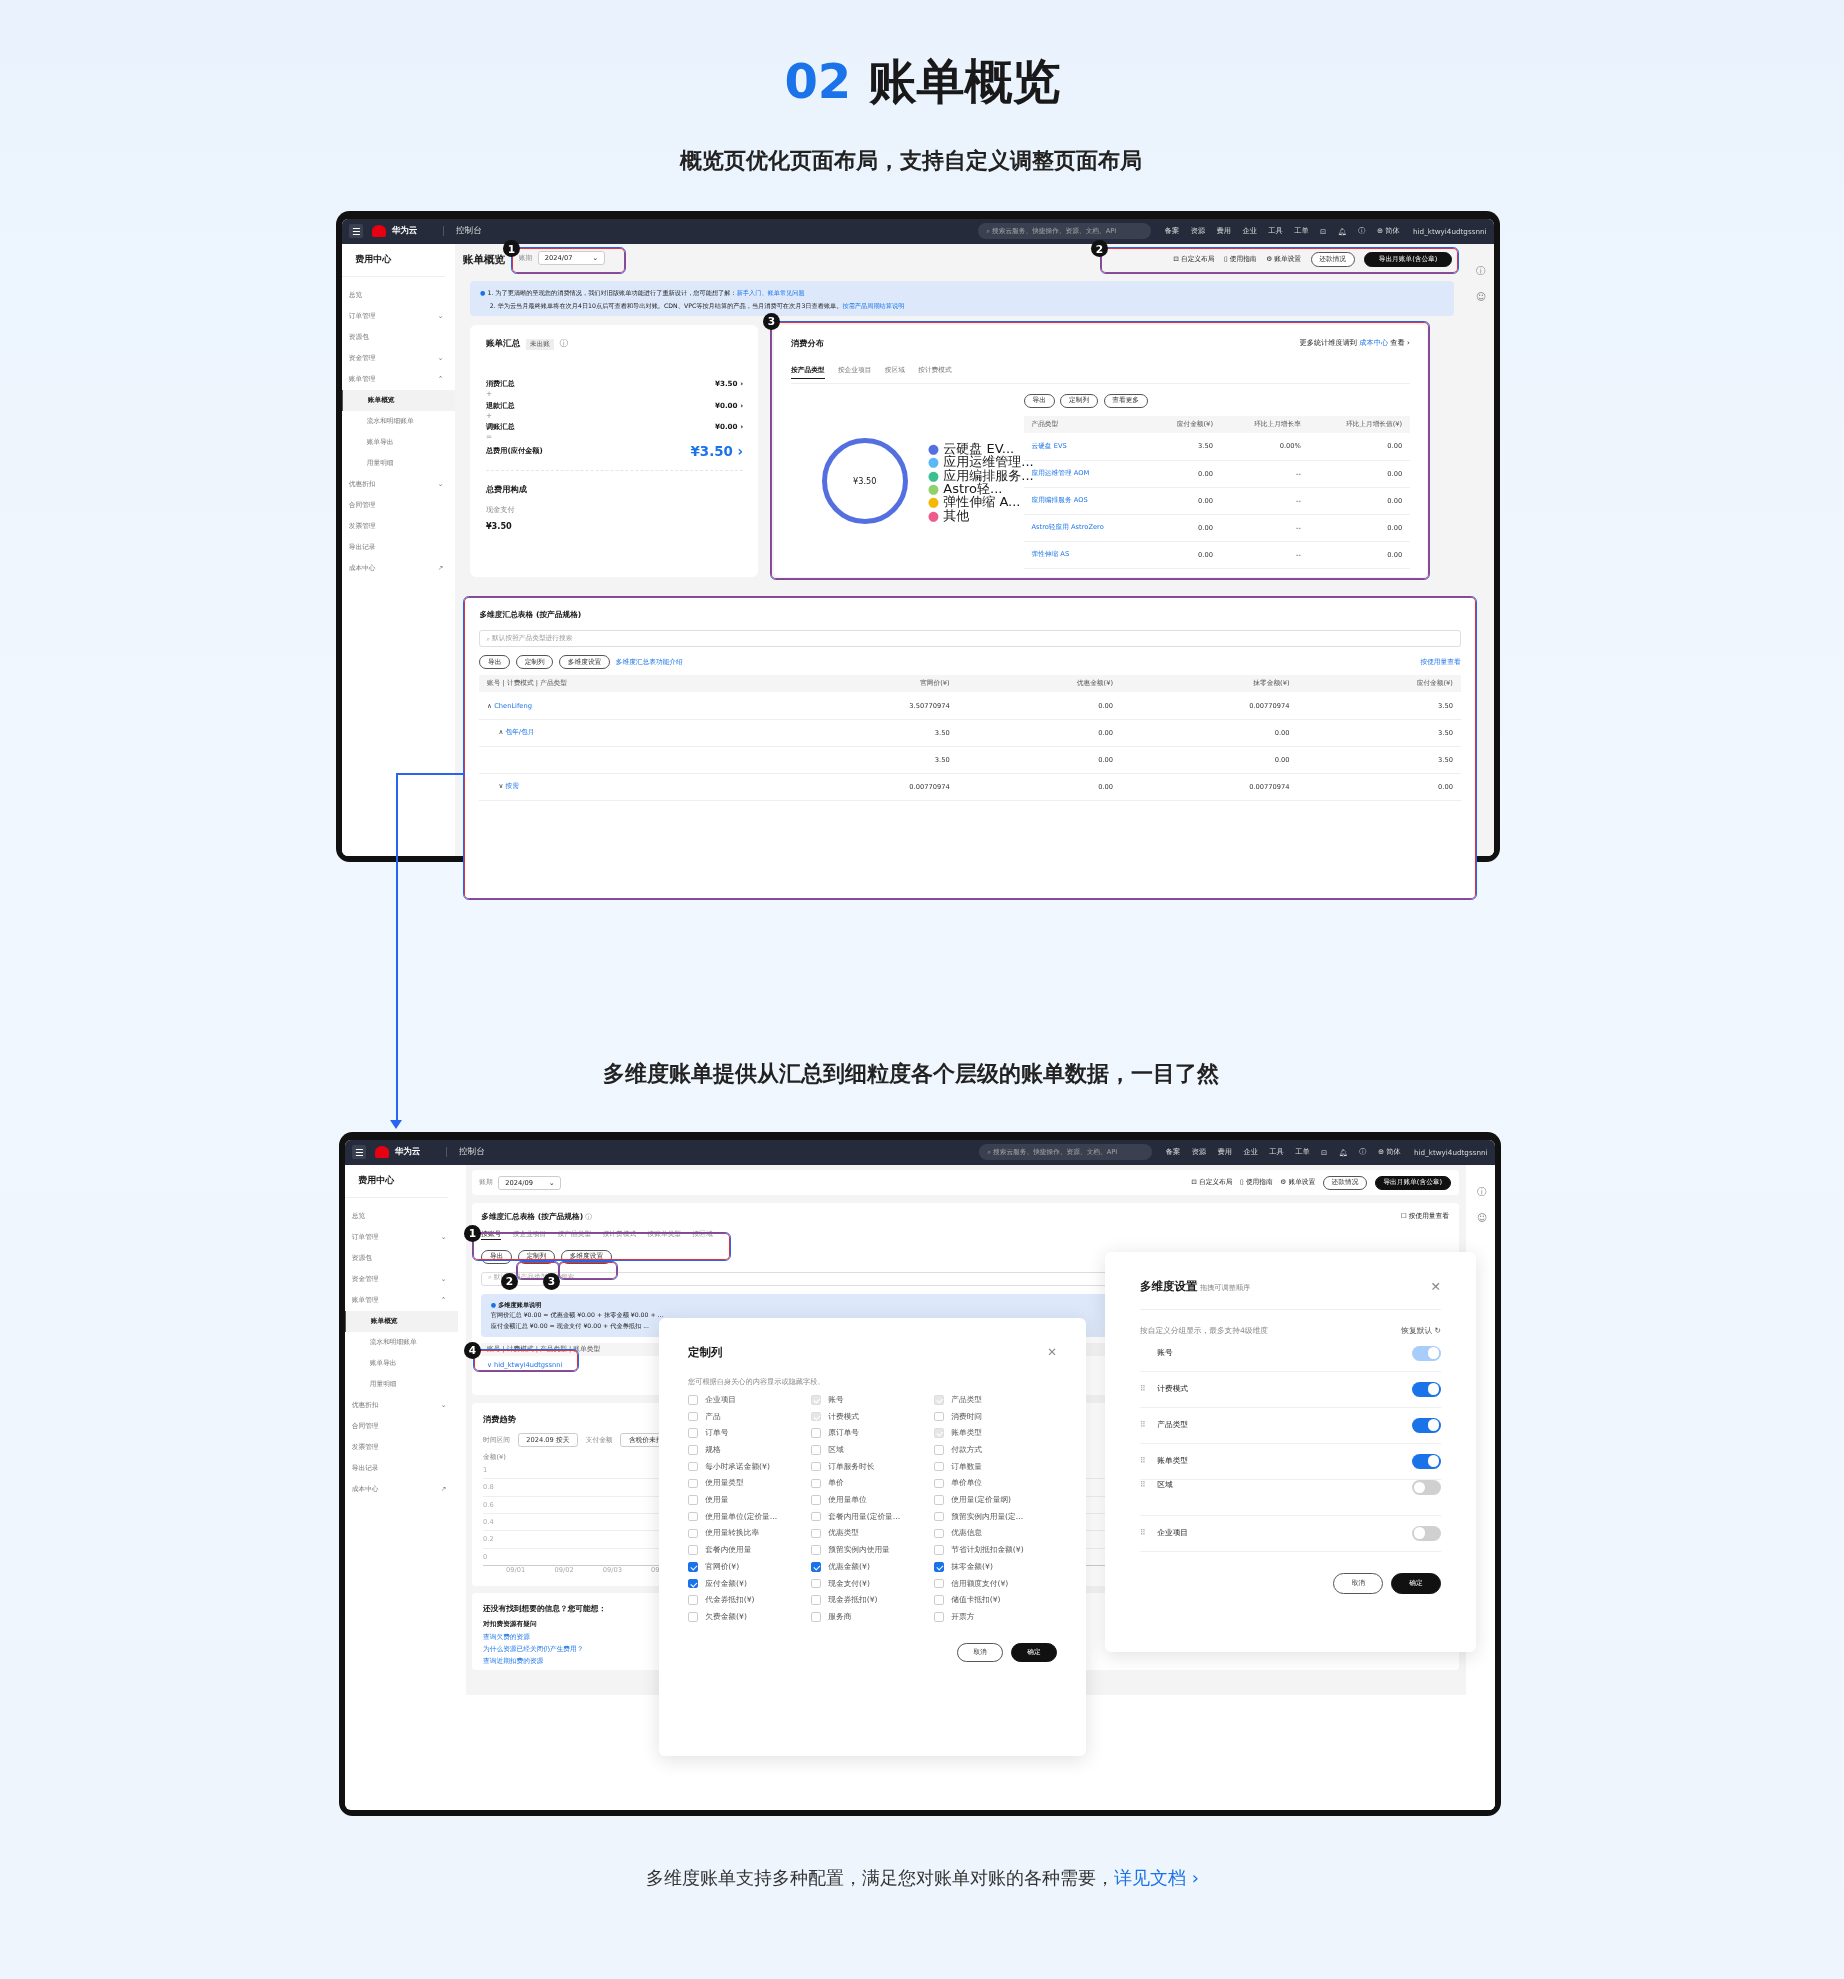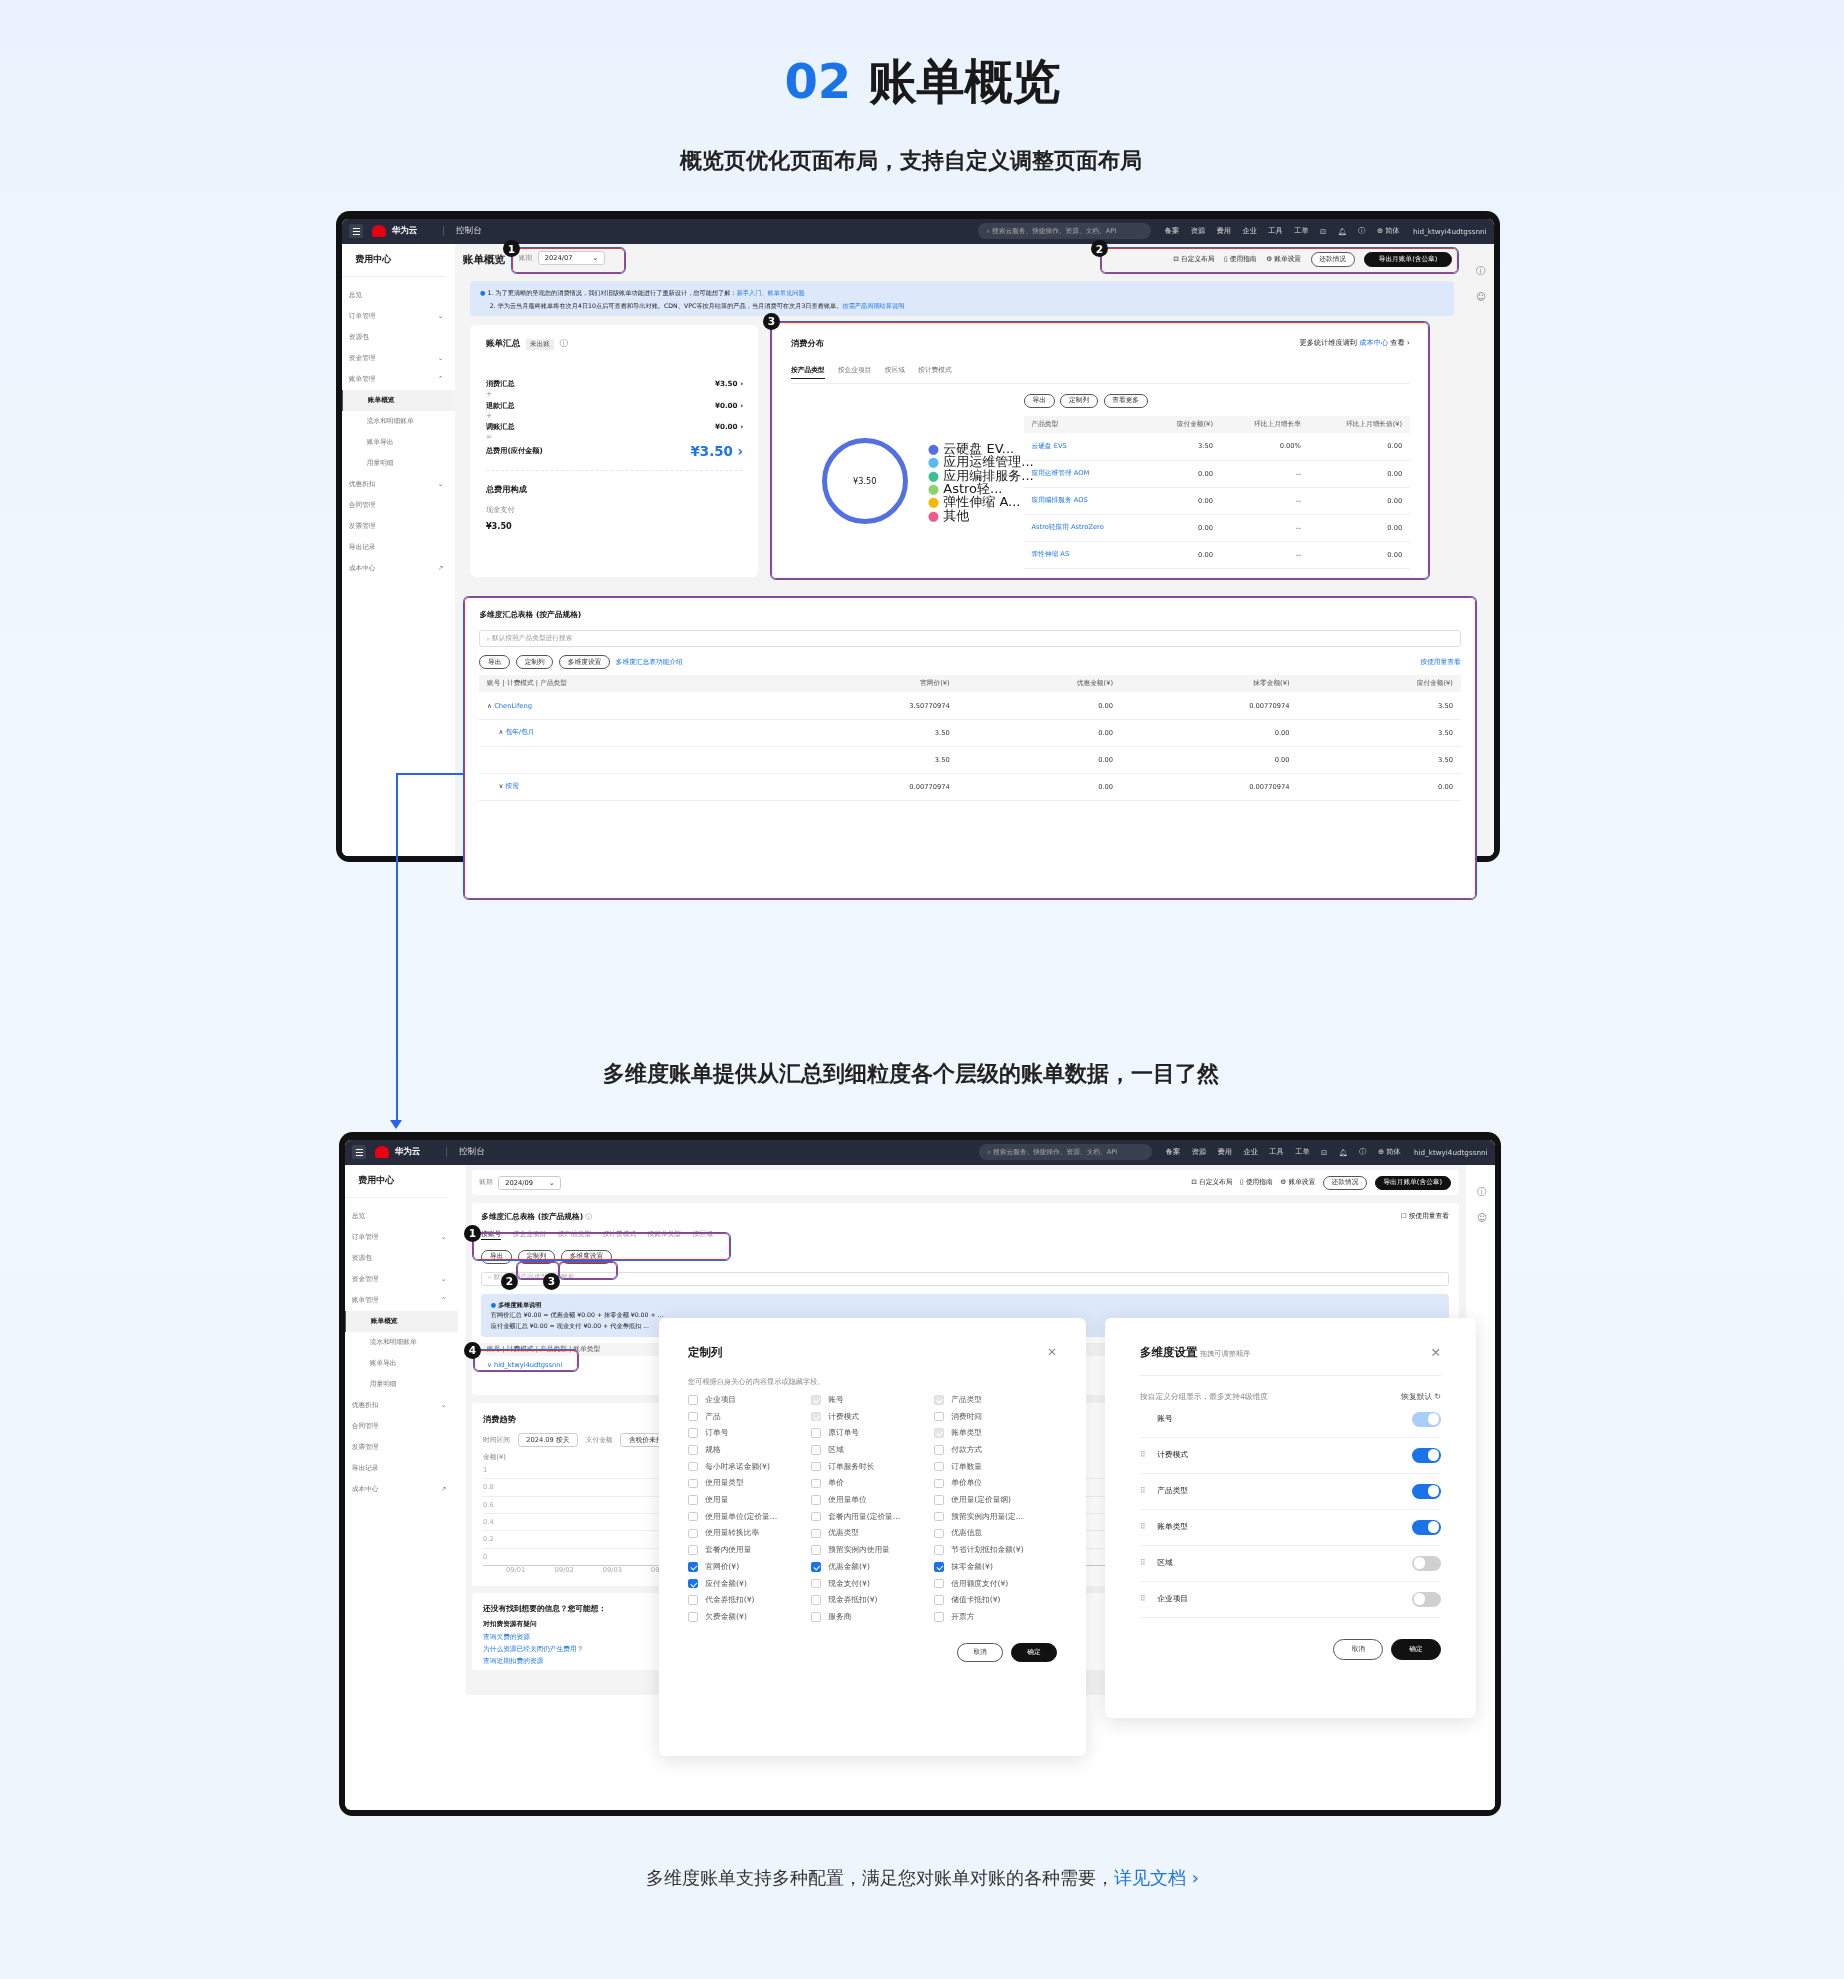--- a/index.html
+++ b/index.html
@@ -541,21 +541,21 @@
       <div><span class="cb off"></span><span>欠费金额(¥)</span></div>
       <div><span class="cb off"></span><span>服务商</span></div>
       <div><span class="cb off"></span><span>开票方</span></div>
     </div>
  <div style="display:flex;justify-content:flex-end;gap:7.7px;margin-top:21px">
   <span class="pill" style="height:19px;padding:0 15.4px">取消</span>
   <span class="pill dark" style="height:19px;padding:0 15.4px">确定</span>
  </div>
 </div>
 
-<div class="card" style="left:1105px;top:1318px;width:371px;height:400px;box-shadow:0 3.8px 19px rgba(0,0,0,.12);padding:27px 35px;font-size:7.7px">
+<div class="card" style="left:1105px;top:1252px;width:371px;height:400px;box-shadow:0 3.8px 19px rgba(0,0,0,.12);padding:27px 35px;font-size:7.7px">
  <div style="display:flex;justify-content:space-between;align-items:center;border-bottom:1px solid #eee;padding-bottom:15.4px">
       <span><b style="font-size:11.5px">多维度设置</b> <span class="muted" style="font-size:7.2px">拖拽可调整顺序</span></span>
       <span class="muted" style="font-size:12.5px">✕</span>
     </div>
  <div style="display:flex;justify-content:space-between;margin-top:15.4px" class="muted">
       <span>按自定义分组显示，最多支持4级维度</span>
       <span style="color:#555"><span>恢复默认</span> ↻</span>
     </div>
  <div id="dim-list">
       <div style="display: flex; align-items: center; justify-content: space-between; height: 36px; border-bottom: 1px solid rgb(240, 240, 240);">
@@ -567,21 +567,21 @@
         <span class="toggle "></span>
       </div>
       <div style="display: flex; align-items: center; justify-content: space-between; height: 36px; border-bottom: 1px solid rgb(240, 240, 240);">
         <span><span style="color: rgb(153, 153, 153); display: inline-block; width: 17.3px;">⠿</span><span>产品类型</span></span>
         <span class="toggle "></span>
       </div>
       <div style="display: flex; align-items: center; justify-content: space-between; height: 36px; border-bottom: 1px solid rgb(240, 240, 240);">
         <span><span style="color: rgb(153, 153, 153); display: inline-block; width: 17.3px;">⠿</span><span>账单类型</span></span>
         <span class="toggle "></span>
       </div>
-      <div style="display: flex; align-items: center; justify-content: space-between; height: 36px; border-bottom: 1px solid rgb(240, 240, 240); font-family: Liberation Mono, monospace;">
+      <div style="display: flex; align-items: flex-start; justify-content: space-between; height: 36px; border-bottom: 1px solid rgb(240, 240, 240); font-family: Liberation Mono, monospace;">
         <span><span style="color: rgb(153, 153, 153); display: inline-block; width: 17.3px;">⠿</span><span>区域</span></span>
         <span class="toggle off"></span>
       </div>
       <div style="display: flex; align-items: center; justify-content: space-between; height: 36px; border-bottom: 1px solid rgb(240, 240, 240);">
         <span><span style="color: rgb(153, 153, 153); display: inline-block; width: 17.3px;">⠿</span><span>企业项目</span></span>
         <span class="toggle off"></span>
       </div>
     </div>
  <div style="display:flex;justify-content:flex-end;gap:7.7px;margin-top:21px">
   <span class="pill" style="height:21px;padding:0 17.3px">取消</span>

